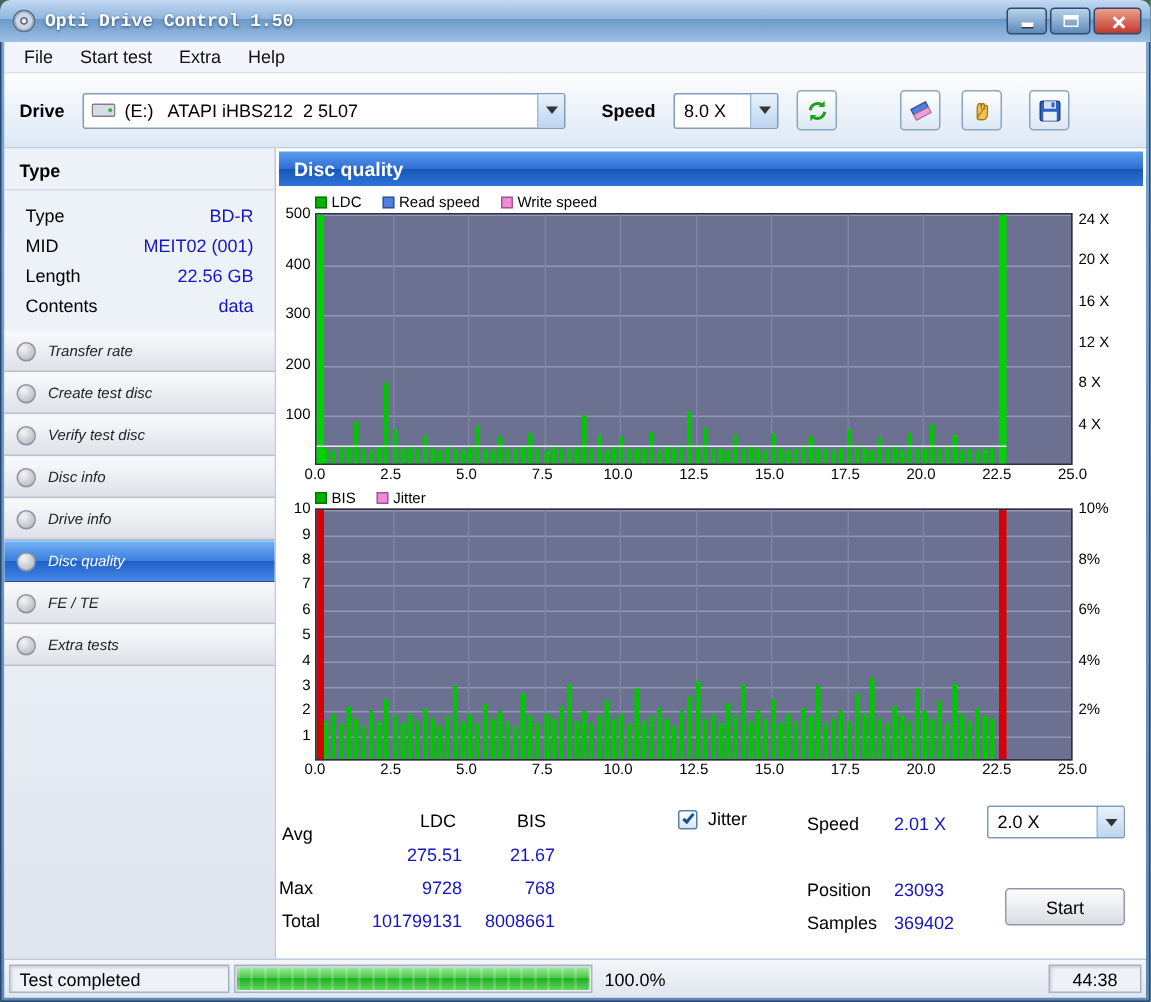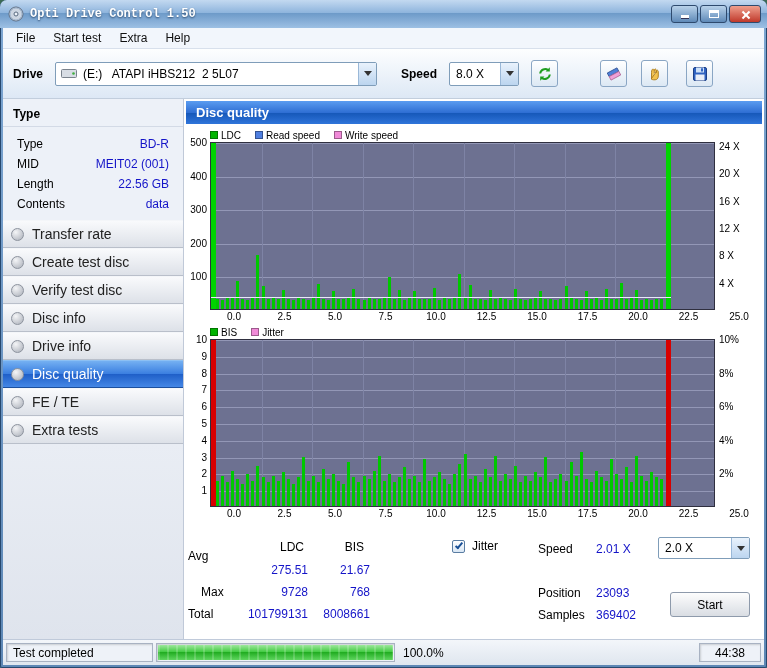--- a/index.html
+++ b/index.html
@@ -33,22 +33,22 @@
   .speed-combo{width:70px;}
   .tbtn{width:27px;height:27px;border:1px solid #8aa6c4;border-radius:3px;background:linear-gradient(#ffffff,#dce8f4);
     display:flex;align-items:center;justify-content:center;}
   
   .content{flex:1;display:flex;min-height:0;}
   .sidebar{width:181px;background:#edf1f8;border-right:1px solid #c0c9d8;display:flex;flex-direction:column;}
   .disc-header{font-size:12px;font-weight:bold;padding:8px 0 5px 10px;border-bottom:1px solid #d3dae6;}
   .info{padding:7px 14px 6px 14px;}
   .info-row{display:flex;justify-content:space-between;font-size:12px;padding:3px 0;}
   .info-row .val{color:#1414c8;}
-  .side-btn{height:28px;display:flex;align-items:center;gap:8px;padding-left:8px;font-size:14px;color:#222;
-    background:linear-gradient(#f9fafc,#dde1e8);border-top:1px solid #f4f6f9;border-bottom:1px solid #b9bfca;}
+  .side-btn{height:28px;display:flex;align-items:center;gap:8px;padding-left:8px;font-size:10px;color:#222;
+    background:linear-gradient(#f9fafc,#dde1e8);border-top:1px solid #f4f6f9;border-bottom:1px solid #b9bfca;font-style:italic;}
   .side-btn .dot{width:13px;height:13px;border-radius:50%;border:1px solid #8d939e;flex:0 0 auto;
     background:radial-gradient(circle at 35% 30%,#f4f5f7,#a9aeb8);}
   .side-btn.selected{background:linear-gradient(#74b0f2 0%,#3a7ee0 50%,#1f5fc8 51%,#4487e6 100%);color:#fff;border-bottom:1px solid #1b4f9e;border-top:1px solid #8cc0f4;}
   .side-spacer{flex:1;background:linear-gradient(#e9edf4,#dfe4ed);}
   .status-btn{margin:6px;height:26px;border:1px solid #9aa6b8;border-radius:3px;font-size:12px;
     background:linear-gradient(#fbfcfd,#d8dde6);display:flex;align-items:center;justify-content:center;}
   
   .main{flex:1;background:#fff;display:flex;flex-direction:column;min-width:0;}
   .main-header{height:23px;margin:2px 2px 0 2px;color:#fff;font-weight:bold;font-size:13px;display:flex;align-items:center;padding-left:10px;
     background:linear-gradient(#5a9cf0 0%,#2f6fd4 50%,#1557b8 51%,#2f74da 100%);}
@@ -62,21 +62,21 @@
   .yr{width:48px;position:relative;font-size:10px;}
   .tick-l{position:absolute;right:3px;white-space:nowrap;}
   .tick-r{position:absolute;left:4px;white-space:nowrap;}
   .plot{width:505px;height:168px;position:relative;background:#6d7191;border:1px solid #2f2f3f;overflow:hidden;}
   .grid-h{position:absolute;left:0;right:0;height:1px;background:#9397b6;}
   .grid-v{position:absolute;top:0;bottom:0;width:1px;background:#7e83a5;}
   .bar{position:absolute;bottom:0;width:3px;}
   .marker{position:absolute;top:0;bottom:0;width:5px;}
   .hline{position:absolute;left:0;height:1px;}
   .xlabels{height:13px;position:relative;margin-left:26px;width:505px;font-size:10px;}
-  .tick-x{position:absolute;top:1px;transform:translateX(-50%);white-space:nowrap;margin-left:24px;}
+  .tick-x{position:absolute;top:1px;transform:translateX(-50%);white-space:nowrap;}
   
   .stats{position:relative;flex:1;font-size:12px;}
   .stats .abs{position:absolute;white-space:nowrap;}
   .blue{color:#1414c8;}
   .checkbox{width:13px;height:13px;border:1px solid #5a7da2;border-radius:2px;background:linear-gradient(#fff,#d8e6f4);
     display:inline-flex;align-items:center;justify-content:center;}
   .checkmark{width:4px;height:8px;border-right:2px solid #1a5096;border-bottom:2px solid #1a5096;transform:rotate(40deg);margin-top:-3px;}
   .start-btn{position:absolute;width:80px;height:25px;border:1px solid #8e9aab;border-radius:3px;font-size:12px;
     background:linear-gradient(#fdfdfd,#d9dde3);display:flex;align-items:center;justify-content:center;}
   
@@ -537,21 +537,21 @@
         </div>
 
         <div class="stats">
           <span class="abs" style="left:44px;top:20px;width:76px;text-align:right">LDC</span>
           <span class="abs" style="left:130px;top:20px;width:50px;text-align:right">BIS</span>
 
           <span class="abs" style="left:4px;top:29px">Avg</span>
           <span class="abs blue" style="left:44px;top:43px;width:80px;text-align:right">275.51</span>
           <span class="abs blue" style="left:130px;top:43px;width:56px;text-align:right">21.67</span>
 
-          <span class="abs" style="left:17px;top:65px">Max</span>
+          <span class="abs" style="left:2px;top:65px">Max</span>
           <span class="abs blue" style="left:44px;top:65px;width:80px;text-align:right">9728</span>
           <span class="abs blue" style="left:130px;top:65px;width:56px;text-align:right">768</span>
 
           <span class="abs" style="left:4px;top:87px">Total</span>
           <span class="abs blue" style="left:44px;top:87px;width:80px;text-align:right">101799131</span>
           <span class="abs blue" style="left:130px;top:87px;width:56px;text-align:right">8008661</span>
 
           <span class="abs" style="left:268px;top:19px;display:flex;align-items:center;gap:7px">
             <span class="checkbox">
                 <span class="checkmark"></span>

